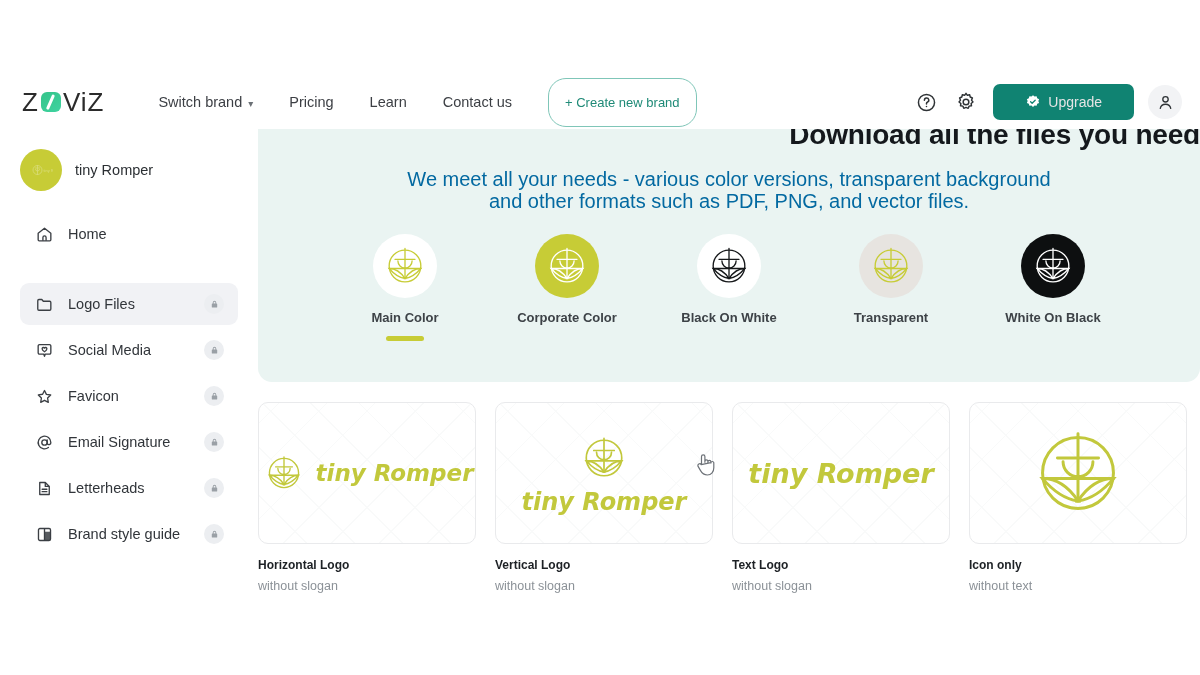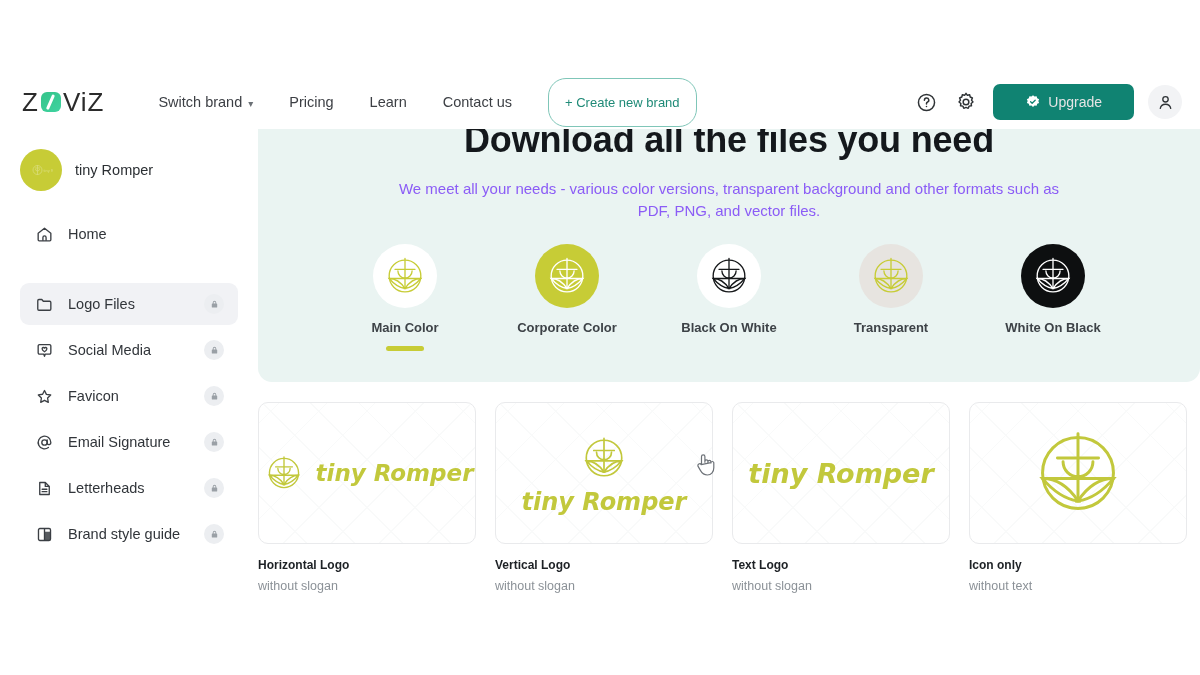--- a/index.html
+++ b/index.html
@@ -94,25 +94,25 @@
   }
 
   
   .main { position: absolute; left: 258px; top: 129px; width: 942px; height: 546px; background: #fff; }
 
   .banner {
     position: absolute; left: 0; top: 0; width: 942px; height: 253px;
     background: #eaf4f2; border-radius: 0 0 14px 14px; overflow: hidden;
   }
   .banner-title {
-    text-align: center; font-size: 36px; font-weight: bold; color: #14181c;
+    text-align: right; font-size: 28px; font-weight: bold; color: #14181c;
     margin-top: -10px; letter-spacing: -0.2px;
   }
   .banner-sub {
-    text-align: center; font-size: 15px; color: #8b5cf6; line-height: 22px;
+    text-align: center; font-size: 20px; color: #0369a1; line-height: 22px;
     margin: 17px auto 12px; max-width: 680px;
   }
 
   .tabs {
     display: flex; justify-content: center; gap: 0; margin-top: 22px;
   }
   .tab {
     width: 162px; display: flex; flex-direction: column; align-items: center;
     cursor: pointer; position: relative; font-weight: bold;
   }

